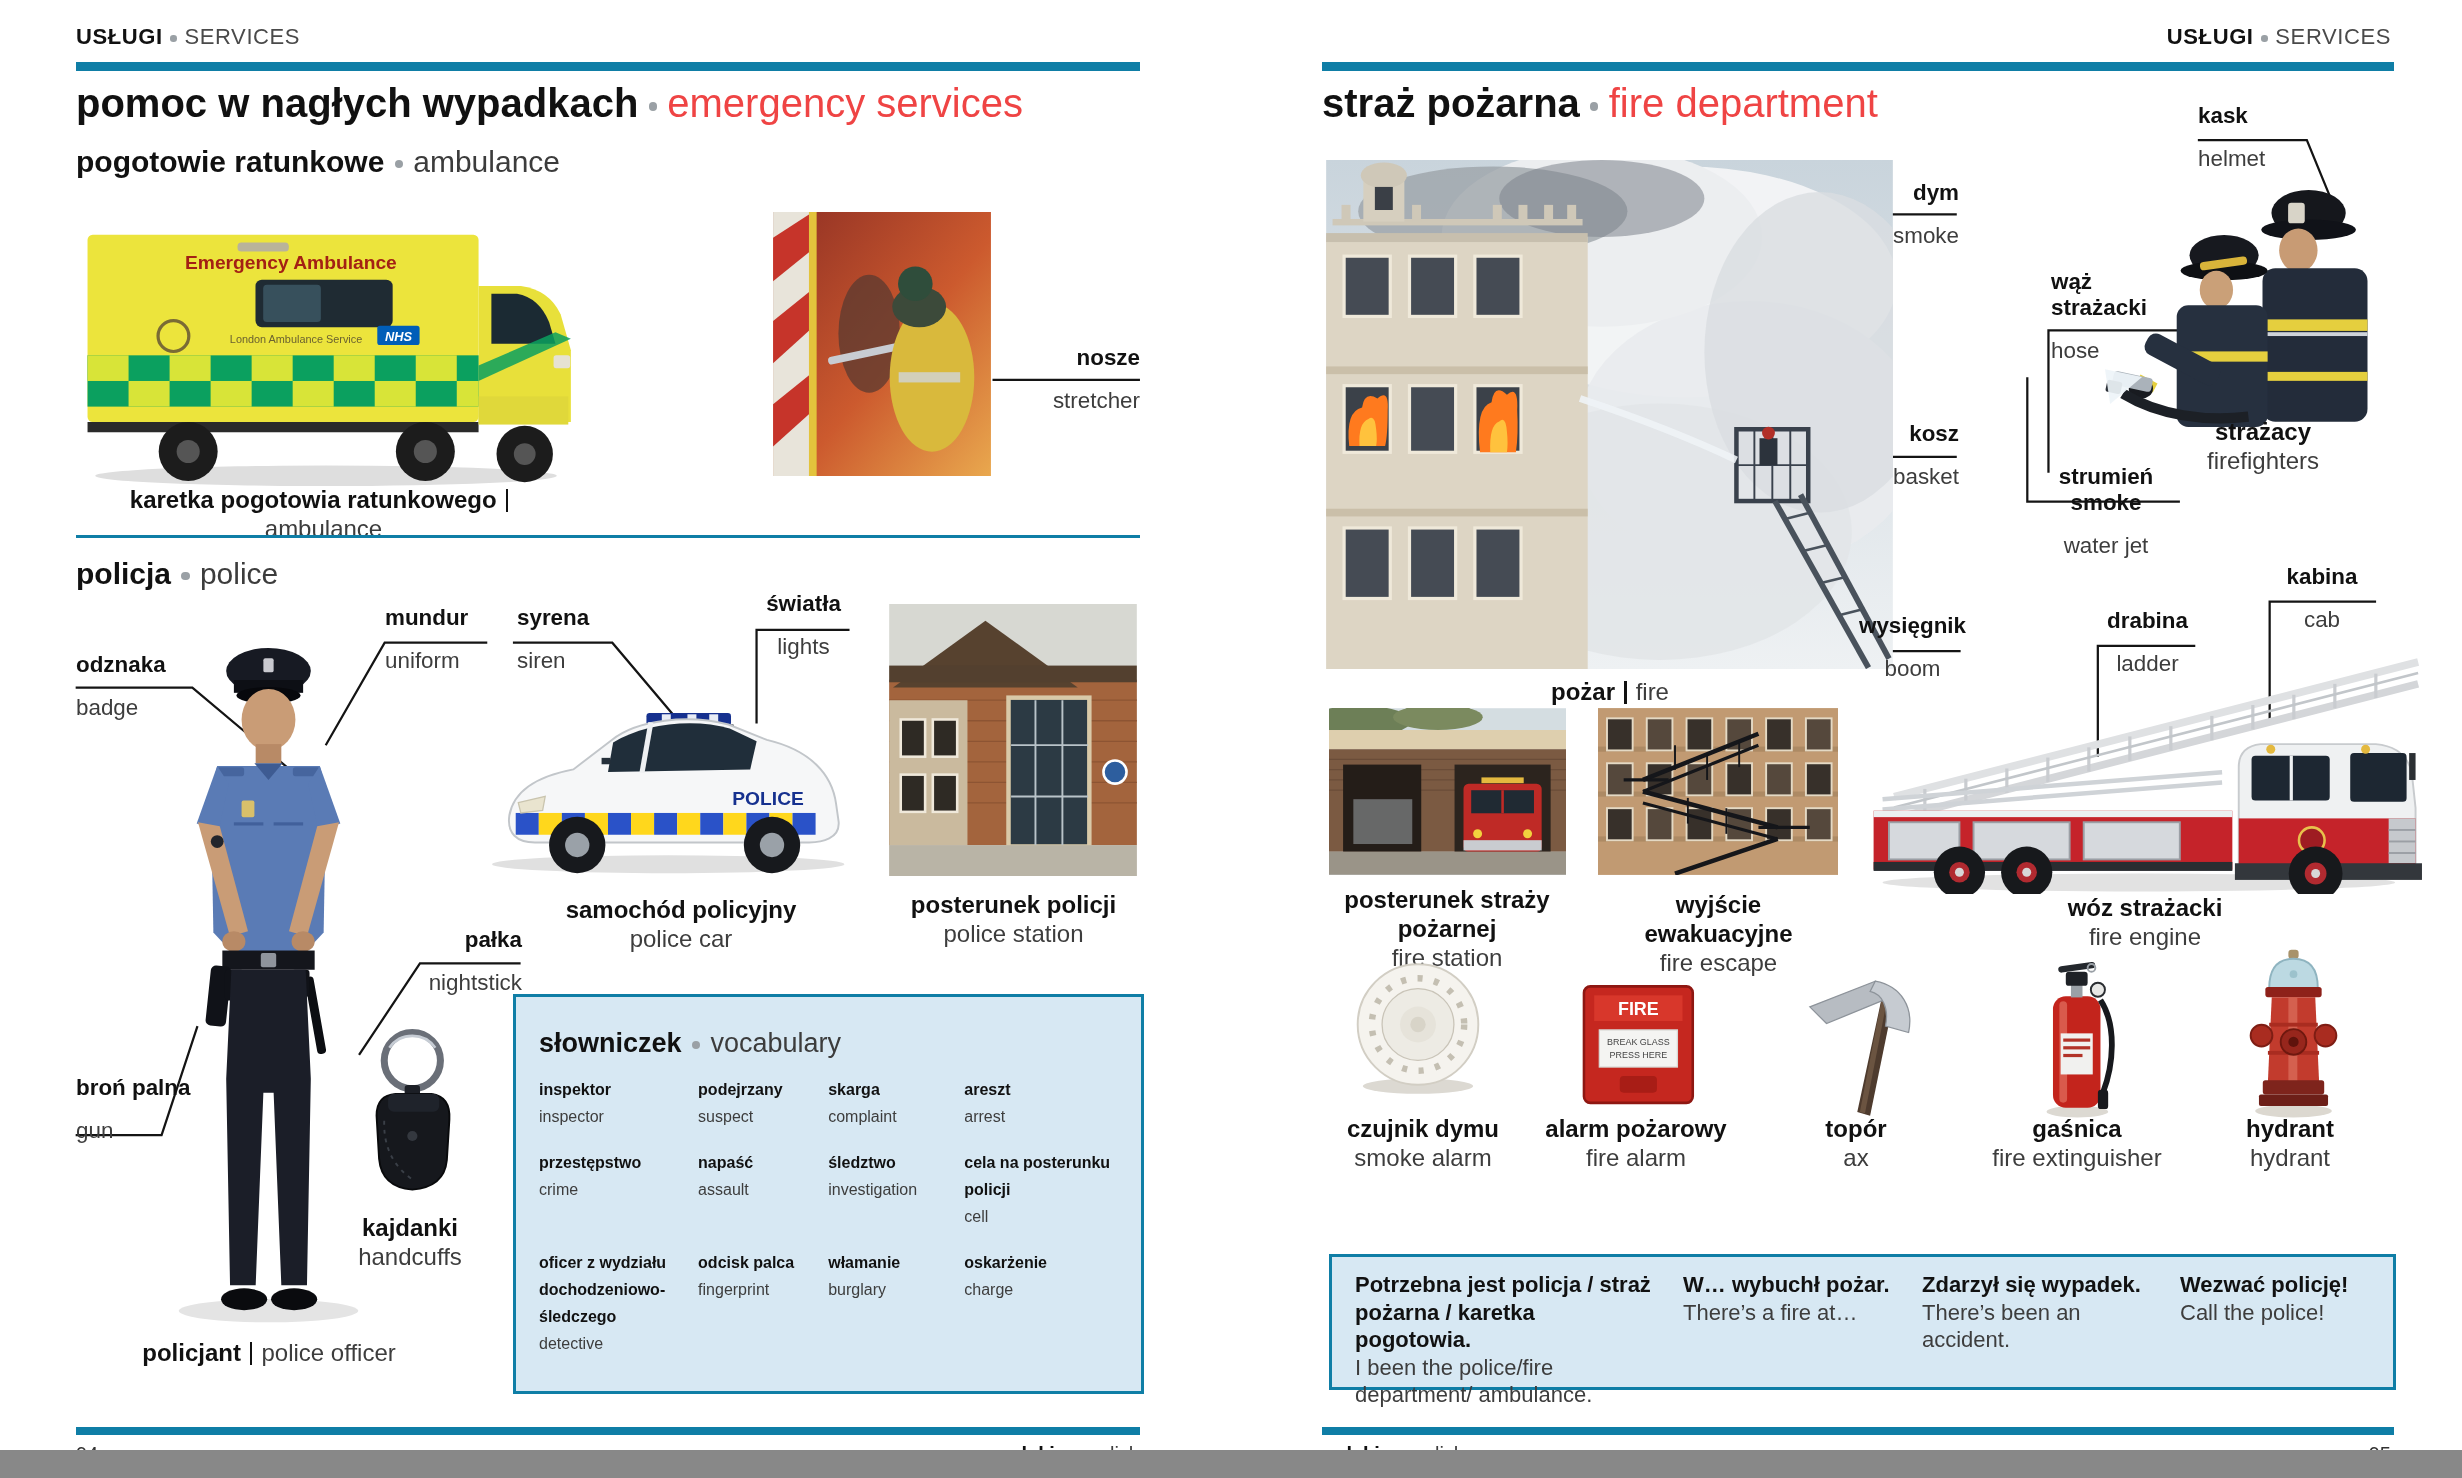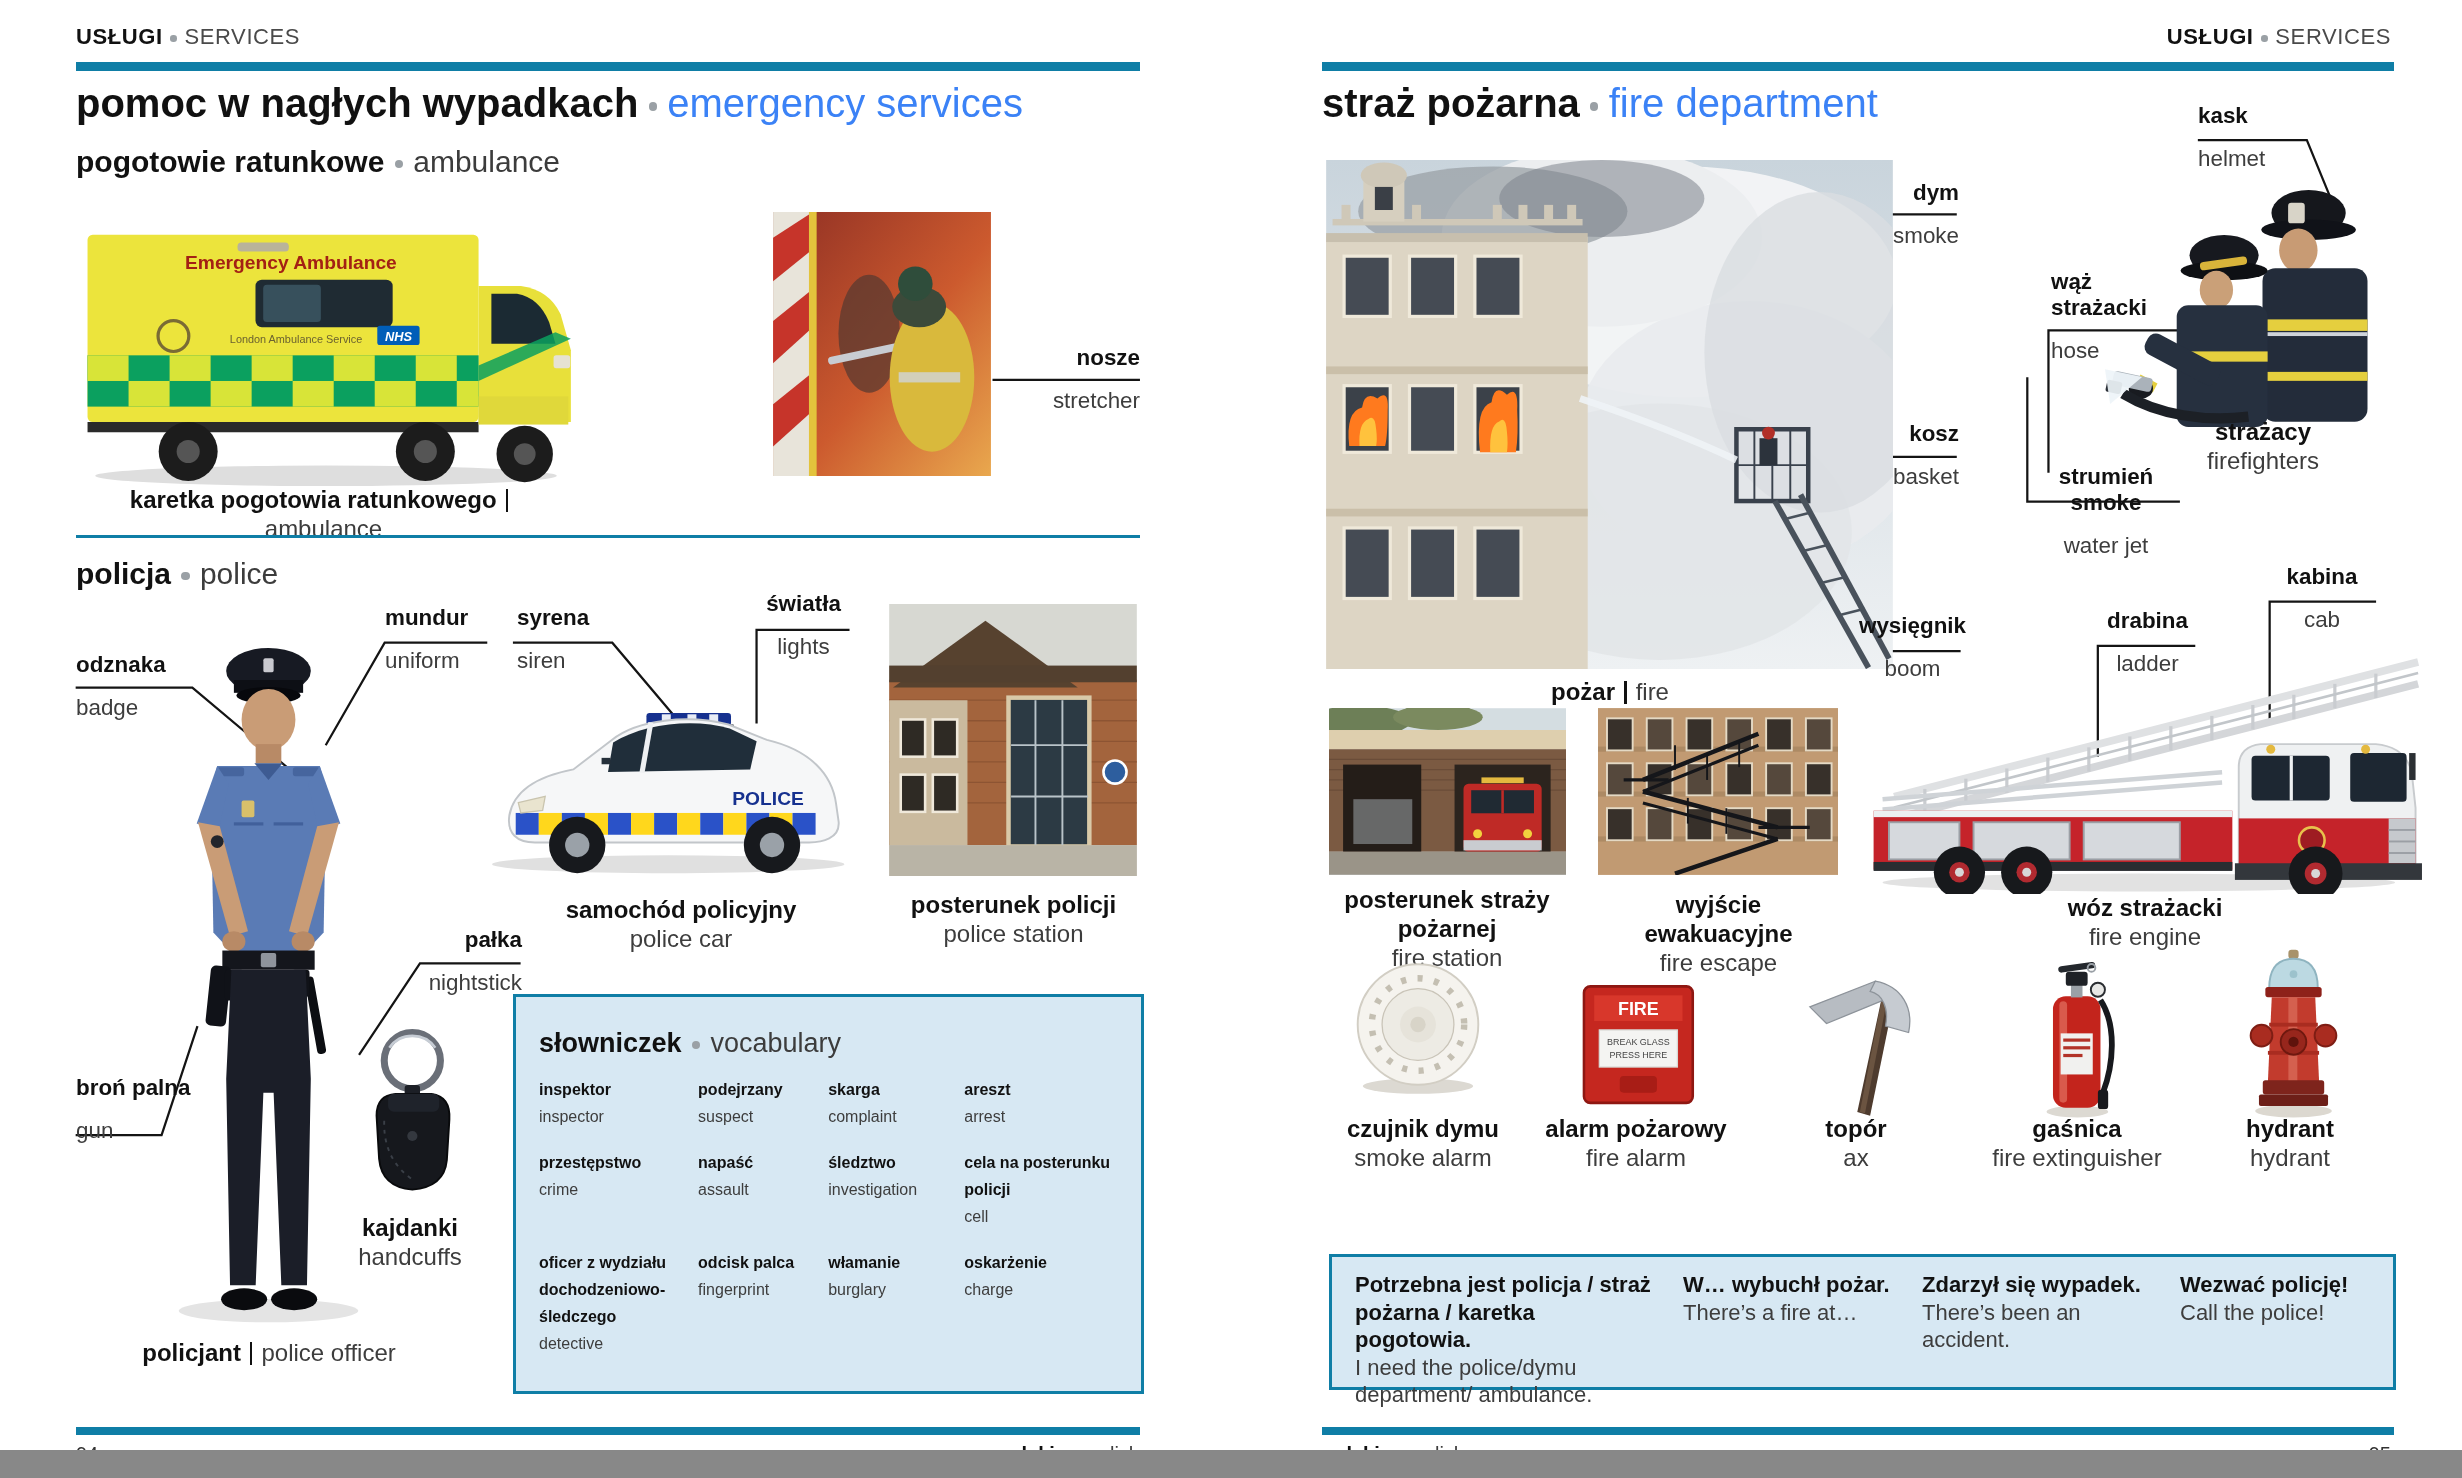--- a/index.html
+++ b/index.html
@@ -7,21 +7,21 @@
   .canvas{position:relative;width:2462px;height:1450px;background:#ffffff;
           font-family:"Liberation Sans","DejaVu Sans",sans-serif;color:#111;overflow:hidden;}
   .abs{position:absolute;}
   .rule{background:var(--accent);}
   
   .eyebrow{font-size:22px;letter-spacing:0.6px;white-space:nowrap;}
   .eyebrow .pl{font-weight:bold;}
   .eyebrow .en{color:#4a4a4a;}
   .h1{font-size:40px;white-space:nowrap;}
   .h1 .pl{font-weight:bold;}
-  .h1 .en{color:#3b82f6;}
+  .h1 .en{color:#ef4444;}
   .h2{font-size:30px;white-space:nowrap;}
   .h2 .pl{font-weight:bold;}
   .h2 .en{color:#3c3c3c;}
   
   .lbl{font-size:22.4px;line-height:26px;}
   .lbl .pl{font-weight:bold;display:block;}
   .lbl .en{display:block;color:#3d3d3d;margin-top:16.7px;}
   .r{text-align:right;}
   .c{text-align:center;}
   
@@ -715,21 +715,21 @@
     <span class="en">fire extinguisher</span>
   </div>
   <div class="abs cap" style="left:2194px;top:1114px;width:192px">
     <span class="pl">hydrant</span>
     <span class="en">hydrant</span>
   </div>
 
   <div class="abs phrases" style="left:1329px;top:1254px;width:1067px;height:136px">
     <div class="phr">
       <div class="pl">Potrzebna jest policja / straż pożarna / karetka pogotowia.</div>
-      <div class="en">I need the police/dymu department/ ambulance.</div>
+      <div class="en">I been the police/fire department/ ambulance.</div>
     </div>
     <div class="phr">
       <div class="pl">W… wybuchł pożar.</div>
       <div class="en">There’s a fire at…</div>
     </div>
     <div class="phr">
       <div class="pl">Zdarzył się wypadek.</div>
       <div class="en">There’s been an accident.</div>
     </div>
     <div class="phr">

